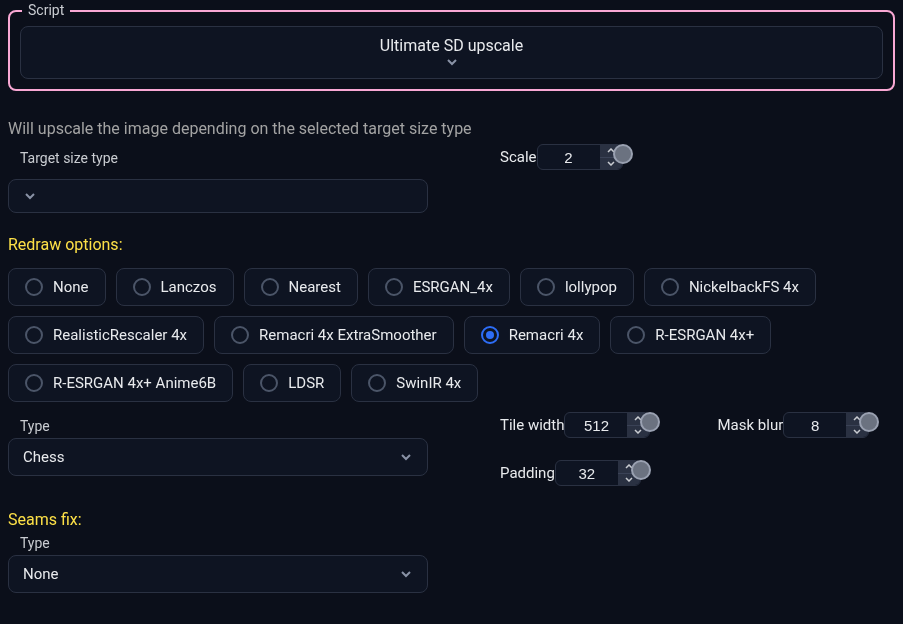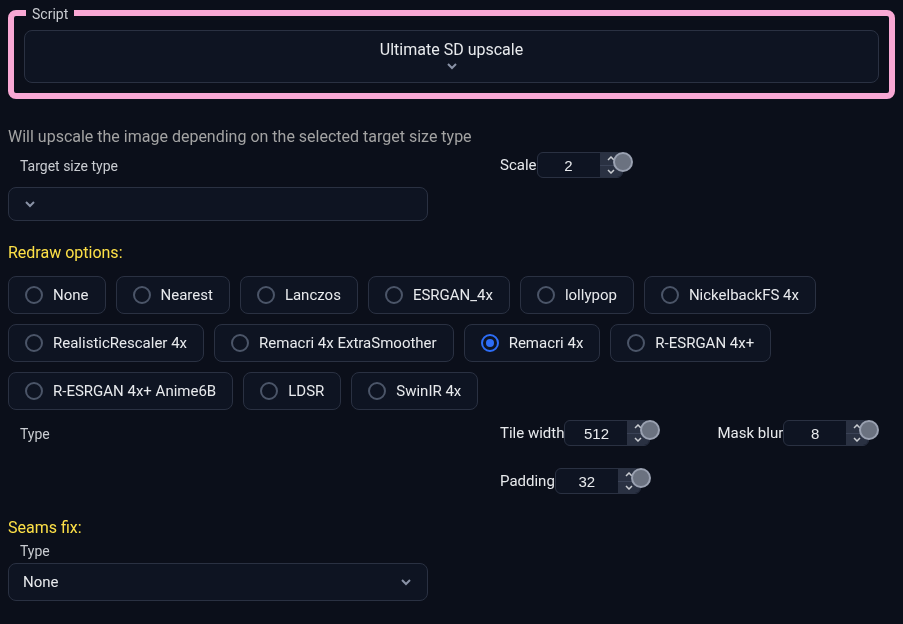--- a/index.html
+++ b/index.html
@@ -7,21 +7,21 @@
     width: 903px;
     height: 624px;
     background: #0b0f1a;
     color: #e8eaed;
     font-family: -apple-system, BlinkMacSystemFont, "Segoe UI", Roboto, sans-serif;
     font-size: 15px;
     overflow: hidden;
     padding: 0 8px;
   }
   .fieldset-box {
-    border: 6px solid #f9a8d4;
+    border: 2px solid #f9a8d4;
     border-radius: 8px;
     padding: 0 10px 10px 10px;
     position: relative;
     margin-top: 10px;
   }
   .fieldset-label {
     position: absolute;
     top: -10px;
     left: 12px;
     background: #0b0f1a;
@@ -259,25 +259,25 @@
 
 <div class="radio-group">
   <div class="radio-wrap" id="upscaler-wrap">
 
   <div class="radio-item">
         <span class="dot"></span>
         <span class="rlabel">None</span>
       </div>
       <div class="radio-item">
         <span class="dot"></span>
+        <span class="rlabel">Lanczos</span>
+      </div>
+      <div class="radio-item">
+        <span class="dot"></span>
         <span class="rlabel">Nearest</span>
-      </div>
-      <div class="radio-item">
-        <span class="dot"></span>
-        <span class="rlabel">Lanczos</span>
       </div>
       <div class="radio-item">
         <span class="dot"></span>
         <span class="rlabel">ESRGAN_4x</span>
       </div>
       <div class="radio-item">
         <span class="dot"></span>
         <span class="rlabel">lollypop</span>
       </div>
       <div class="radio-item">
@@ -311,20 +311,28 @@
       <div class="radio-item">
         <span class="dot"></span>
         <span class="rlabel">SwinIR 4x</span>
       </div>
     </div>
 </div>
 
 <div class="lower-row">
   <div class="lower-left">
     <span class="ctrl-label">Type</span>
+    <div class="select-sm">
+      <span class="value">Chess</span>
+      <span class="chevron">
+        <svg viewBox="0 0 14 14">
+            <polyline points="3,5 7,9 11,5"></polyline>
+          </svg>
+      </span>
+    </div>
   </div>
   <div class="lower-right">
     <div class="dual">
       <div class="slider-block">
         <div class="slider-head">
           <span class="lbl">Tile width</span>
           <div class="spin">
             <input type="text" value="512" style="">
             <div class="btns">
               <div class="b">

